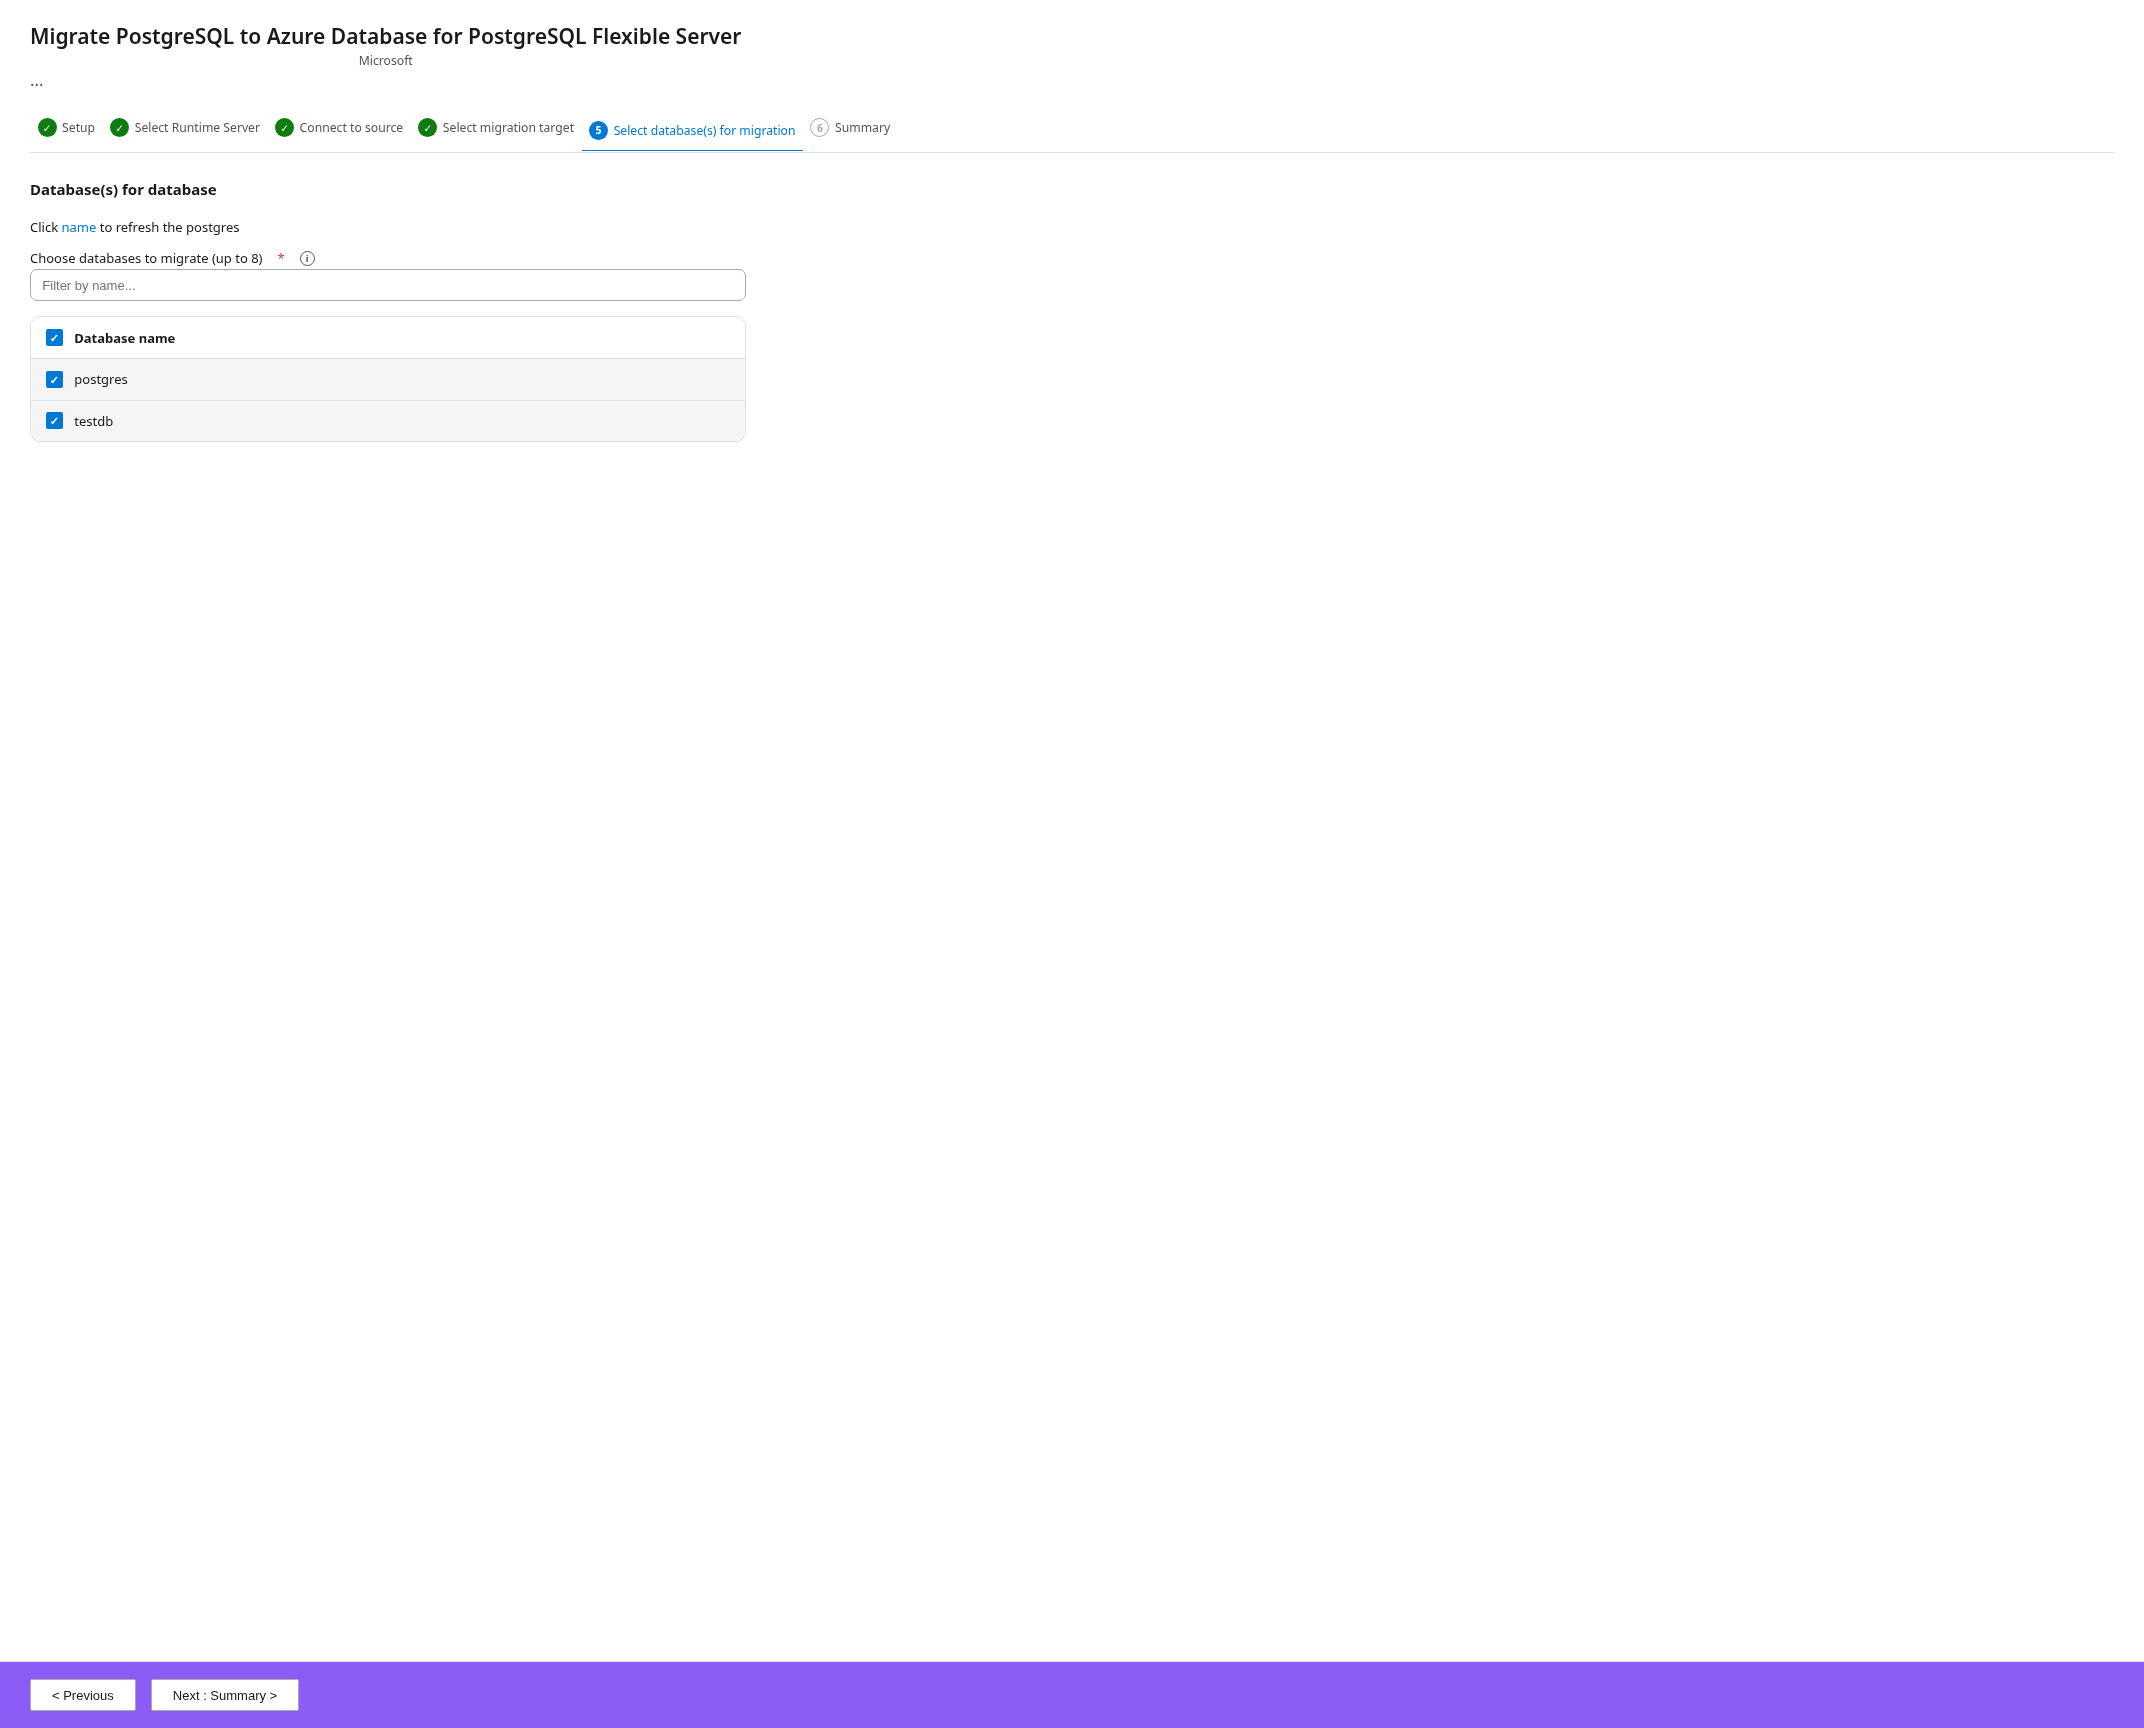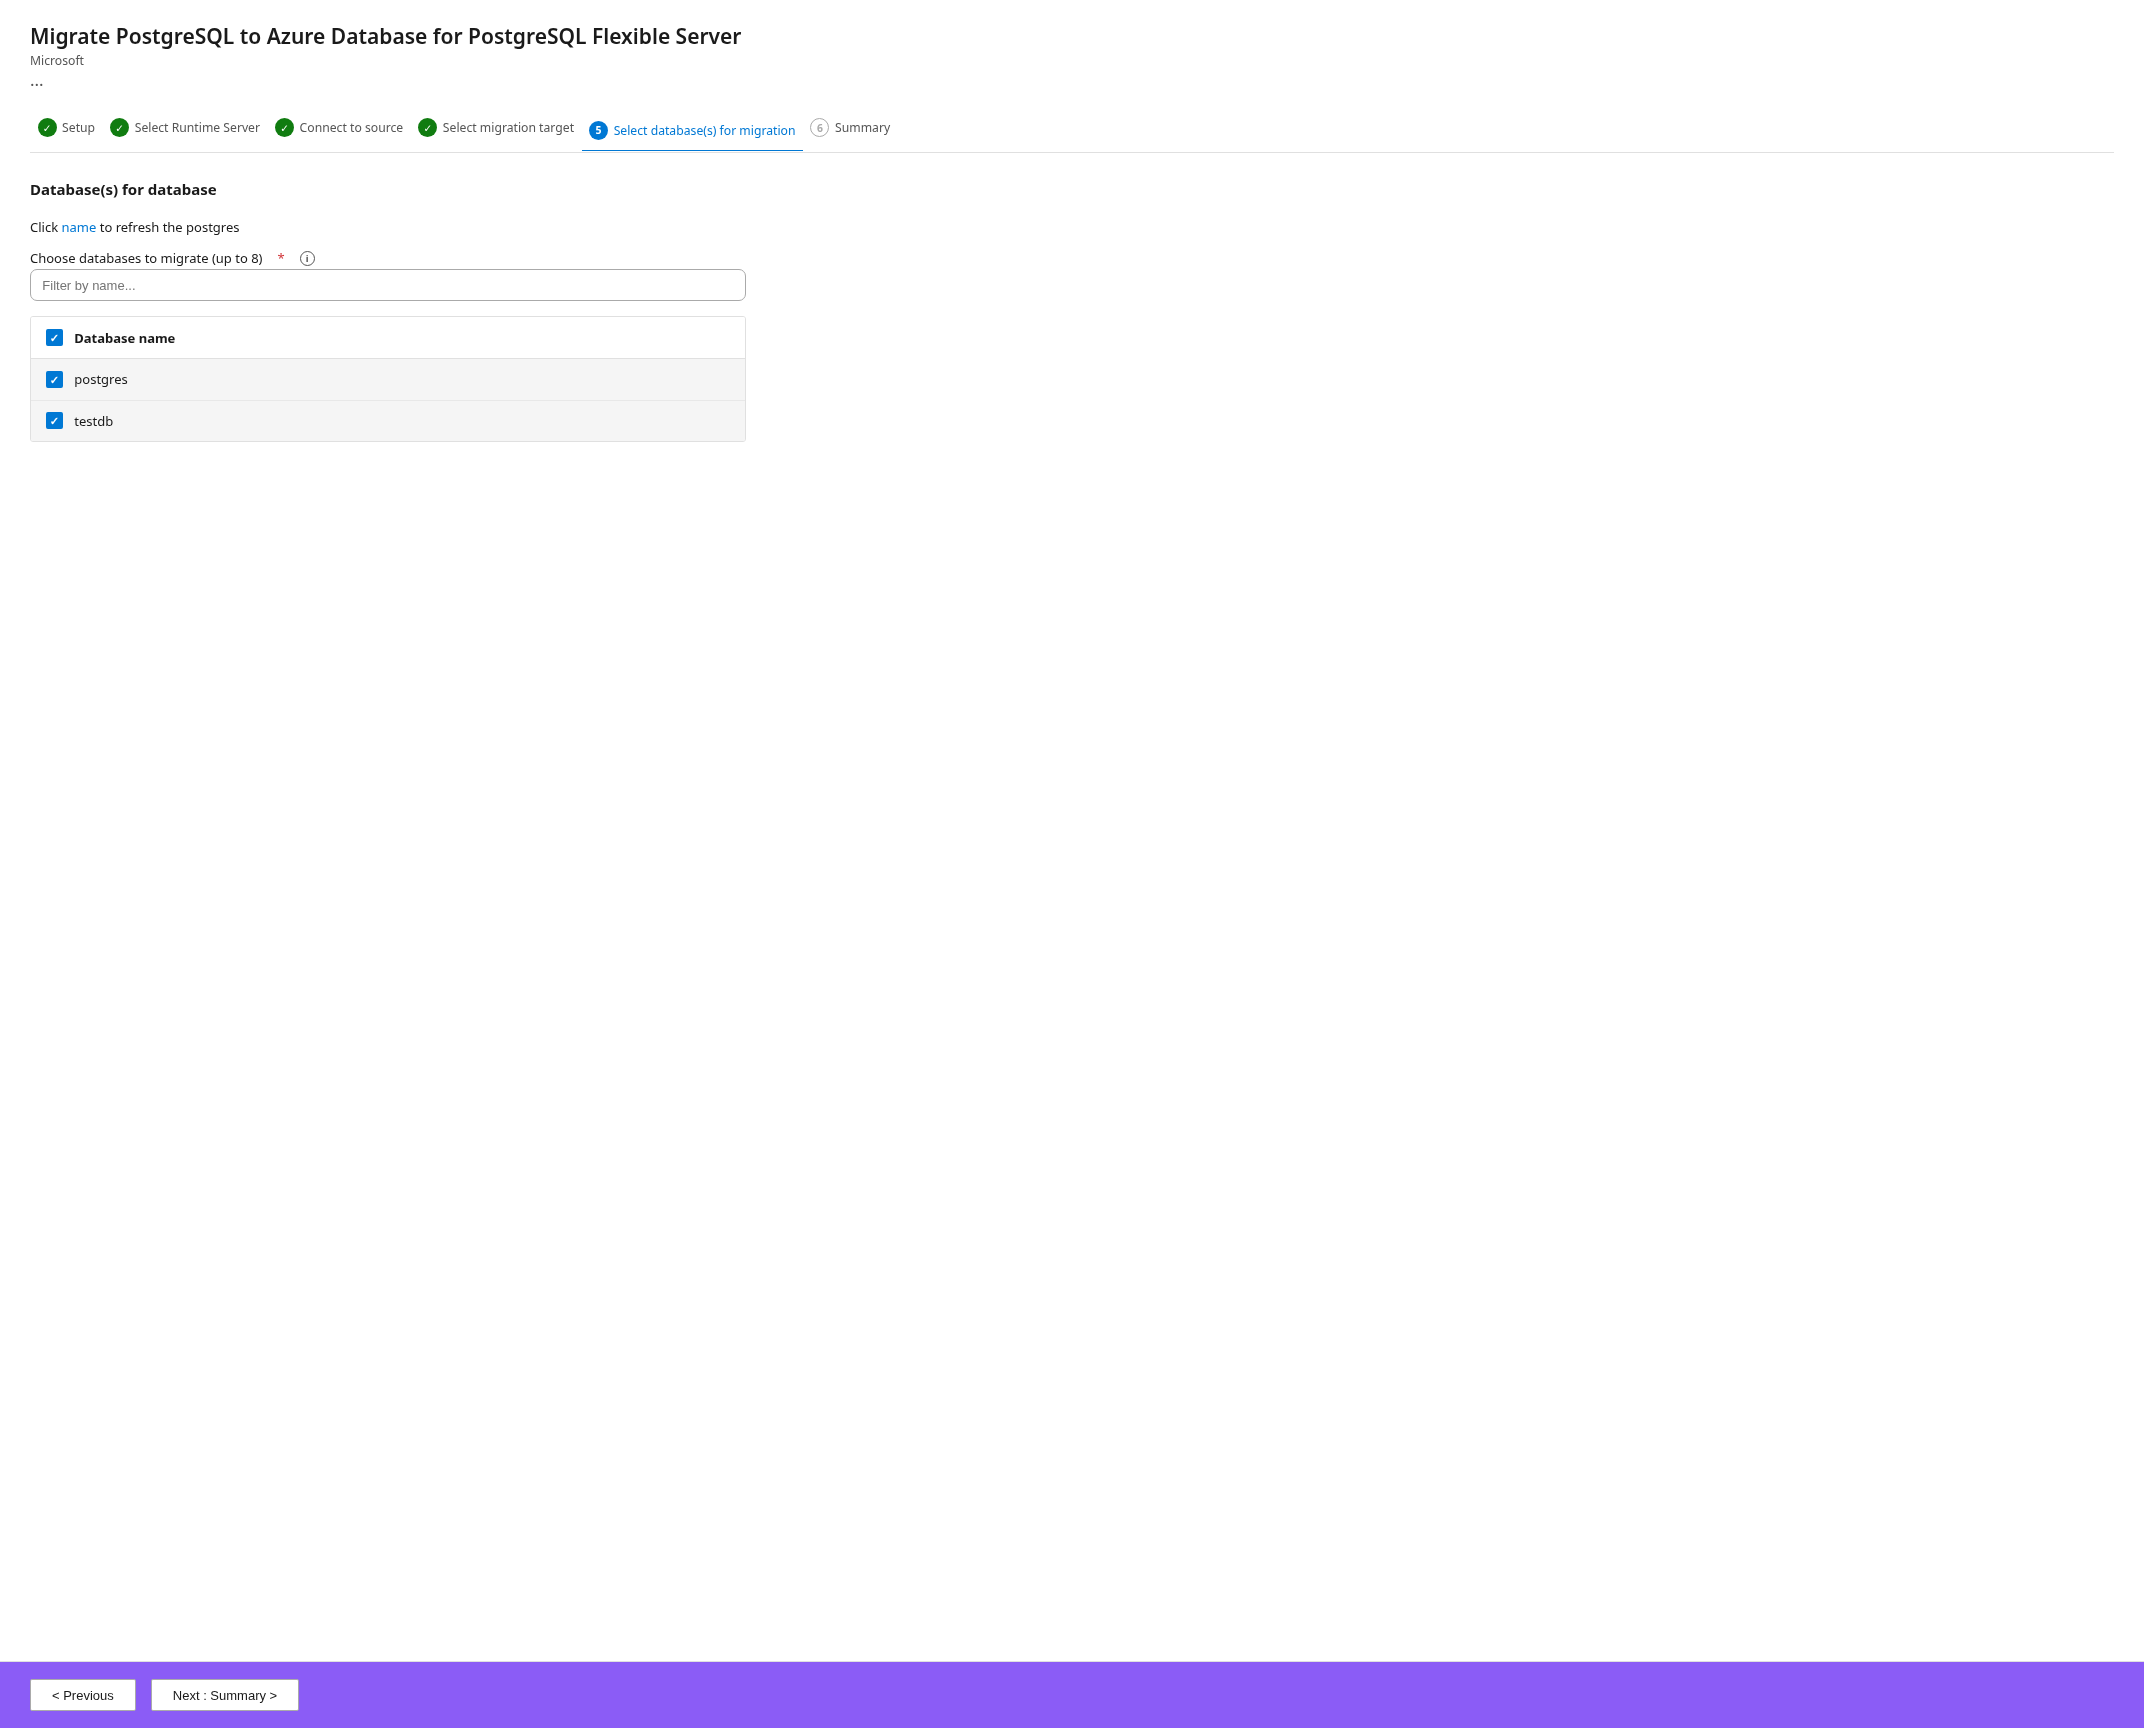--- a/index.html
+++ b/index.html
@@ -19,20 +19,21 @@
     .app-title {
       font-size: 21px;
       font-weight: 600;
       color: #1a1a1a;
       line-height: 1.3;
     }
     .app-subtitle {
       font-size: 12.2px;
       color: #555;
       margin-top: 1.9px;
+      text-align: center;
     }
     .more-icon {
       font-size: 17px;
       color: #555;
       cursor: pointer;
       float: right;
       margin-top: 3.8px;
     }
     .title-row {
       display: flex;
@@ -150,21 +151,21 @@
       padding: 7.5px 11.3px;
       border: 0.9px solid #aaa;
       border-radius: 7px;
       font-size: 13px;
       color: #aaa;
       margin-bottom: 15px;
       outline: none;
     }
     .db-table {
       border: 0.9px solid #e0e0e0;
-      border-radius: 3px;
+      border-radius: 10px;
       max-width: 716px;
       overflow: hidden;
     }
     .db-table-header {
       display: flex;
       align-items: center;
       gap: 11.3px;
       padding: 11.3px 15px;
       background: #fff;
       border-bottom: 0.9px solid #e0e0e0;

